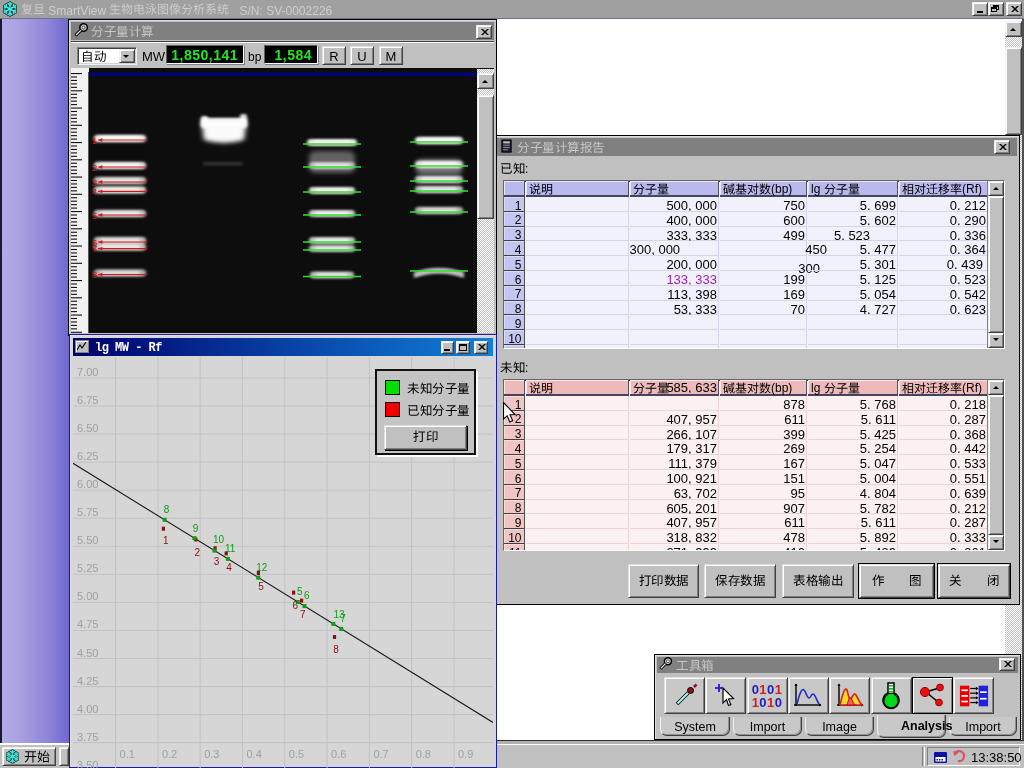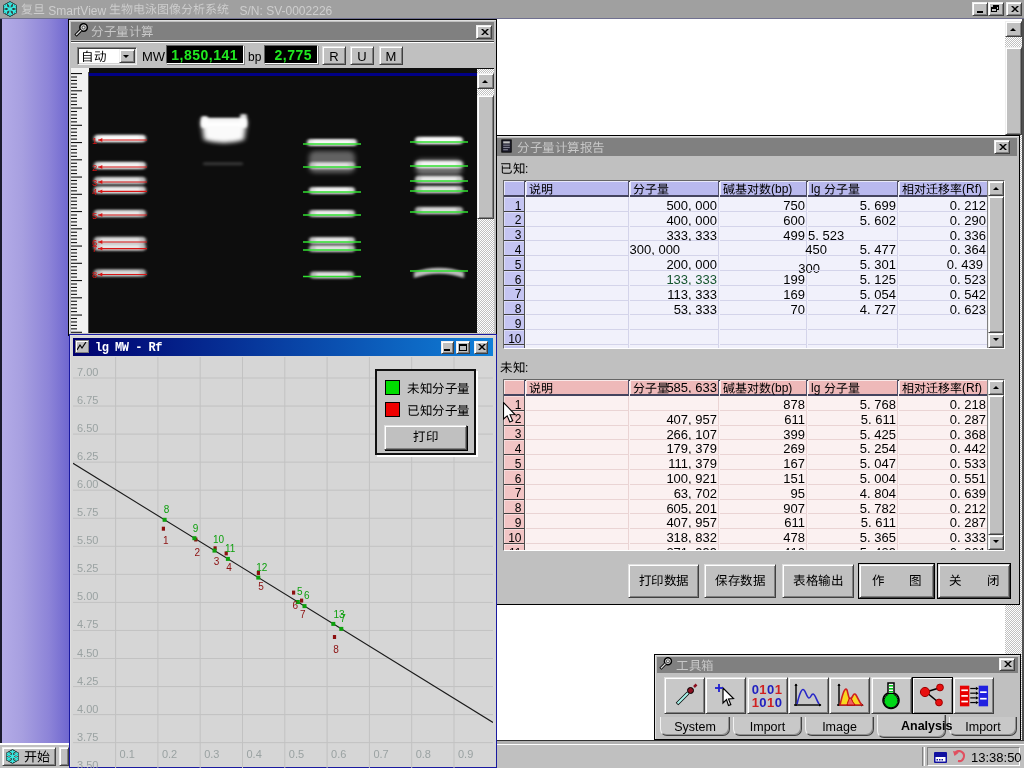--- a/index.html
+++ b/index.html
@@ -310,21 +310,21 @@
     <div style="position:absolute;left:395px;top:30.8px;width:89px;height:14.8px;border-right:1px solid #d4d4ea;border-bottom:1px solid #d4d4ea;overflow:hidden;"></div>
     <div style="position:absolute;left:395px;top:31.8px;width:87px;height:13px;font:13px 'Liberation Sans';color:#000;text-align:right;white-space:nowrap;overflow:hidden;">0. 290</div>
     <div style="position:absolute;left:0px;top:45.6px;width:20.5px;height:14.8px;background:#c5c5f2;border-right:1px solid #505050;border-bottom:1px solid #404040;box-shadow:inset 1px 1px 0 #ffffff66;"></div>
     <div style="position:absolute;left:0px;top:47.1px;width:17.5px;height:12px;font:12px 'Liberation Sans';color:#000;text-align:right;">3</div>
     <div style="position:absolute;left:21.5px;top:45.6px;width:103px;height:14.8px;border-right:1px solid #d4d4ea;border-bottom:1px solid #d4d4ea;overflow:hidden;"></div>
     <div style="position:absolute;left:125.5px;top:45.6px;width:89.5px;height:14.8px;border-right:1px solid #d4d4ea;border-bottom:1px solid #d4d4ea;overflow:hidden;"></div>
     <div style="position:absolute;left:125.5px;top:46.6px;width:87.5px;height:13px;font:13px 'Liberation Sans';color:#000;text-align:right;white-space:nowrap;overflow:hidden;">333, 333</div>
     <div style="position:absolute;left:216px;top:45.6px;width:87px;height:14.8px;border-right:1px solid #d4d4ea;border-bottom:1px solid #d4d4ea;overflow:hidden;"></div>
     <div style="position:absolute;left:216px;top:46.6px;width:85px;height:13px;font:13px 'Liberation Sans';color:#000;text-align:right;white-space:nowrap;overflow:hidden;">499</div>
     <div style="position:absolute;left:304px;top:45.6px;width:90px;height:14.8px;border-right:1px solid #d4d4ea;border-bottom:1px solid #d4d4ea;overflow:hidden;"></div>
-    <div style="position:absolute;left:304px;top:46.6px;width:88px;height:13px;font:13px 'Liberation Sans';color:#000;text-align:left;white-space:nowrap;overflow:hidden;">5. 523</div>
+    <div style="position:absolute;left:304px;top:46.6px;width:88px;height:13px;font:13px 'Liberation Sans';color:#000;text-align:center;white-space:nowrap;overflow:hidden;">5. 523</div>
     <div style="position:absolute;left:395px;top:45.6px;width:89px;height:14.8px;border-right:1px solid #d4d4ea;border-bottom:1px solid #d4d4ea;overflow:hidden;"></div>
     <div style="position:absolute;left:395px;top:46.6px;width:87px;height:13px;font:13px 'Liberation Sans';color:#000;text-align:right;white-space:nowrap;overflow:hidden;">0. 336</div>
     <div style="position:absolute;left:0px;top:60.4px;width:20.5px;height:14.8px;background:#c5c5f2;border-right:1px solid #505050;border-bottom:1px solid #404040;box-shadow:inset 1px 1px 0 #ffffff66;"></div>
     <div style="position:absolute;left:0px;top:61.9px;width:17.5px;height:12px;font:12px 'Liberation Sans';color:#000;text-align:right;">4</div>
     <div style="position:absolute;left:21.5px;top:60.4px;width:103px;height:14.8px;border-right:1px solid #d4d4ea;border-bottom:1px solid #d4d4ea;overflow:hidden;"></div>
     <div style="position:absolute;left:125.5px;top:60.4px;width:89.5px;height:14.8px;border-right:1px solid #d4d4ea;border-bottom:1px solid #d4d4ea;overflow:hidden;"></div>
     <div style="position:absolute;left:125.5px;top:61.4px;width:87.5px;height:13px;font:13px 'Liberation Sans';color:#000;white-space:nowrap;overflow:hidden;">300, 000</div>
     <div style="position:absolute;left:216px;top:60.4px;width:87px;height:14.8px;border-right:1px solid #d4d4ea;border-bottom:1px solid #d4d4ea;overflow:hidden;"></div>
     <div style="position:absolute;left:216px;top:61.4px;width:107px;height:13px;font:13px 'Liberation Sans';color:#000;text-align:right;white-space:nowrap;overflow:hidden;">450</div>
     <div style="position:absolute;left:304px;top:60.4px;width:90px;height:14.8px;border-right:1px solid #d4d4ea;border-bottom:1px solid #d4d4ea;overflow:hidden;"></div>
@@ -339,32 +339,32 @@
     <div style="position:absolute;left:216px;top:75.2px;width:87px;height:14.8px;border-right:1px solid #d4d4ea;border-bottom:1px solid #d4d4ea;overflow:hidden;"></div>
     <div style="position:absolute;left:216px;top:80px;width:100px;height:13px;font:13px 'Liberation Sans';color:#000;text-align:right;white-space:nowrap;overflow:hidden;">300</div>
     <div style="position:absolute;left:304px;top:75.2px;width:90px;height:14.8px;border-right:1px solid #d4d4ea;border-bottom:1px solid #d4d4ea;overflow:hidden;"></div>
     <div style="position:absolute;left:304px;top:76.2px;width:88px;height:13px;font:13px 'Liberation Sans';color:#000;text-align:right;white-space:nowrap;overflow:hidden;">5. 301</div>
     <div style="position:absolute;left:395px;top:75.2px;width:89px;height:14.8px;border-right:1px solid #d4d4ea;border-bottom:1px solid #d4d4ea;overflow:hidden;"></div>
     <div style="position:absolute;left:395px;top:76.2px;width:84px;height:13px;font:13px 'Liberation Sans';color:#000;text-align:right;white-space:nowrap;overflow:hidden;">0. 439</div>
     <div style="position:absolute;left:0px;top:90px;width:20.5px;height:14.8px;background:#c5c5f2;border-right:1px solid #505050;border-bottom:1px solid #404040;box-shadow:inset 1px 1px 0 #ffffff66;"></div>
     <div style="position:absolute;left:0px;top:91.5px;width:17.5px;height:12px;font:12px 'Liberation Sans';color:#000;text-align:right;">6</div>
     <div style="position:absolute;left:21.5px;top:90px;width:103px;height:14.8px;border-right:1px solid #d4d4ea;border-bottom:1px solid #d4d4ea;overflow:hidden;"></div>
     <div style="position:absolute;left:125.5px;top:90px;width:89.5px;height:14.8px;border-right:1px solid #d4d4ea;border-bottom:1px solid #d4d4ea;overflow:hidden;"></div>
-    <div style="position:absolute;left:125.5px;top:91px;width:87.5px;height:13px;font:13px 'Liberation Sans';color:#14532d;text-align:right;white-space:nowrap;overflow:hidden;">133, 333</div>
+    <div style="position:absolute;left:125.5px;top:91px;width:87.5px;height:13px;font:13px 'Liberation Sans';color:#a21caf;text-align:right;white-space:nowrap;overflow:hidden;">133, 333</div>
     <div style="position:absolute;left:216px;top:90px;width:87px;height:14.8px;border-right:1px solid #d4d4ea;border-bottom:1px solid #d4d4ea;overflow:hidden;"></div>
     <div style="position:absolute;left:216px;top:91px;width:85px;height:13px;font:13px 'Liberation Sans';color:#000;text-align:right;white-space:nowrap;overflow:hidden;">199</div>
     <div style="position:absolute;left:304px;top:90px;width:90px;height:14.8px;border-right:1px solid #d4d4ea;border-bottom:1px solid #d4d4ea;overflow:hidden;"></div>
     <div style="position:absolute;left:304px;top:91px;width:88px;height:13px;font:13px 'Liberation Sans';color:#000;text-align:right;white-space:nowrap;overflow:hidden;">5. 125</div>
     <div style="position:absolute;left:395px;top:90px;width:89px;height:14.8px;border-right:1px solid #d4d4ea;border-bottom:1px solid #d4d4ea;overflow:hidden;"></div>
     <div style="position:absolute;left:395px;top:91px;width:87px;height:13px;font:13px 'Liberation Sans';color:#000;text-align:right;white-space:nowrap;overflow:hidden;">0. 523</div>
     <div style="position:absolute;left:0px;top:104.8px;width:20.5px;height:14.8px;background:#c5c5f2;border-right:1px solid #505050;border-bottom:1px solid #404040;box-shadow:inset 1px 1px 0 #ffffff66;"></div>
     <div style="position:absolute;left:0px;top:106.3px;width:17.5px;height:12px;font:12px 'Liberation Sans';color:#000;text-align:right;">7</div>
     <div style="position:absolute;left:21.5px;top:104.8px;width:103px;height:14.8px;border-right:1px solid #d4d4ea;border-bottom:1px solid #d4d4ea;overflow:hidden;"></div>
     <div style="position:absolute;left:125.5px;top:104.8px;width:89.5px;height:14.8px;border-right:1px solid #d4d4ea;border-bottom:1px solid #d4d4ea;overflow:hidden;"></div>
-    <div style="position:absolute;left:125.5px;top:105.8px;width:87.5px;height:13px;font:13px 'Liberation Sans';color:#000;text-align:right;white-space:nowrap;overflow:hidden;">113, 333</div>
+    <div style="position:absolute;left:125.5px;top:105.8px;width:87.5px;height:13px;font:13px 'Liberation Sans';color:#000;text-align:right;white-space:nowrap;overflow:hidden;">113, 398</div>
     <div style="position:absolute;left:216px;top:104.8px;width:87px;height:14.8px;border-right:1px solid #d4d4ea;border-bottom:1px solid #d4d4ea;overflow:hidden;"></div>
     <div style="position:absolute;left:216px;top:105.8px;width:85px;height:13px;font:13px 'Liberation Sans';color:#000;text-align:right;white-space:nowrap;overflow:hidden;">169</div>
     <div style="position:absolute;left:304px;top:104.8px;width:90px;height:14.8px;border-right:1px solid #d4d4ea;border-bottom:1px solid #d4d4ea;overflow:hidden;"></div>
     <div style="position:absolute;left:304px;top:105.8px;width:88px;height:13px;font:13px 'Liberation Sans';color:#000;text-align:right;white-space:nowrap;overflow:hidden;">5. 054</div>
     <div style="position:absolute;left:395px;top:104.8px;width:89px;height:14.8px;border-right:1px solid #d4d4ea;border-bottom:1px solid #d4d4ea;overflow:hidden;"></div>
     <div style="position:absolute;left:395px;top:105.8px;width:87px;height:13px;font:13px 'Liberation Sans';color:#000;text-align:right;white-space:nowrap;overflow:hidden;">0. 542</div>
     <div style="position:absolute;left:0px;top:119.6px;width:20.5px;height:14.8px;background:#c5c5f2;border-right:1px solid #505050;border-bottom:1px solid #404040;box-shadow:inset 1px 1px 0 #ffffff66;"></div>
     <div style="position:absolute;left:0px;top:121.1px;width:17.5px;height:12px;font:12px 'Liberation Sans';color:#000;text-align:right;">8</div>
     <div style="position:absolute;left:21.5px;top:119.6px;width:103px;height:14.8px;border-right:1px solid #d4d4ea;border-bottom:1px solid #d4d4ea;overflow:hidden;"></div>
     <div style="position:absolute;left:125.5px;top:119.6px;width:89.5px;height:14.8px;border-right:1px solid #d4d4ea;border-bottom:1px solid #d4d4ea;overflow:hidden;"></div>
@@ -486,21 +486,21 @@
     <div style="position:absolute;left:216px;top:45.6px;width:87px;height:14.8px;border-right:1px solid #ead4d4;border-bottom:1px solid #ead4d4;overflow:hidden;"></div>
     <div style="position:absolute;left:216px;top:46.6px;width:85px;height:13px;font:13px 'Liberation Sans';color:#000;text-align:right;white-space:nowrap;overflow:hidden;">399</div>
     <div style="position:absolute;left:304px;top:45.6px;width:90px;height:14.8px;border-right:1px solid #ead4d4;border-bottom:1px solid #ead4d4;overflow:hidden;"></div>
     <div style="position:absolute;left:304px;top:46.6px;width:88px;height:13px;font:13px 'Liberation Sans';color:#000;text-align:right;white-space:nowrap;overflow:hidden;">5. 425</div>
     <div style="position:absolute;left:395px;top:45.6px;width:89px;height:14.8px;border-right:1px solid #ead4d4;border-bottom:1px solid #ead4d4;overflow:hidden;"></div>
     <div style="position:absolute;left:395px;top:46.6px;width:87px;height:13px;font:13px 'Liberation Sans';color:#000;text-align:right;white-space:nowrap;overflow:hidden;">0. 368</div>
     <div style="position:absolute;left:0px;top:60.4px;width:20.5px;height:14.8px;background:#f2c5c5;border-right:1px solid #505050;border-bottom:1px solid #404040;box-shadow:inset 1px 1px 0 #ffffff66;"></div>
     <div style="position:absolute;left:0px;top:61.9px;width:17.5px;height:12px;font:12px 'Liberation Sans';color:#000;text-align:right;">4</div>
     <div style="position:absolute;left:21.5px;top:60.4px;width:103px;height:14.8px;border-right:1px solid #ead4d4;border-bottom:1px solid #ead4d4;overflow:hidden;"></div>
     <div style="position:absolute;left:125.5px;top:60.4px;width:89.5px;height:14.8px;border-right:1px solid #ead4d4;border-bottom:1px solid #ead4d4;overflow:hidden;"></div>
-    <div style="position:absolute;left:125.5px;top:61.4px;width:87.5px;height:13px;font:13px 'Liberation Sans';color:#000;text-align:right;white-space:nowrap;overflow:hidden;">179, 379</div>
+    <div style="position:absolute;left:125.5px;top:61.4px;width:87.5px;height:13px;font:13px 'Liberation Sans';color:#000;text-align:right;white-space:nowrap;overflow:hidden;">179, 317</div>
     <div style="position:absolute;left:216px;top:60.4px;width:87px;height:14.8px;border-right:1px solid #ead4d4;border-bottom:1px solid #ead4d4;overflow:hidden;"></div>
     <div style="position:absolute;left:216px;top:61.4px;width:85px;height:13px;font:13px 'Liberation Sans';color:#000;text-align:right;white-space:nowrap;overflow:hidden;">269</div>
     <div style="position:absolute;left:304px;top:60.4px;width:90px;height:14.8px;border-right:1px solid #ead4d4;border-bottom:1px solid #ead4d4;overflow:hidden;"></div>
     <div style="position:absolute;left:304px;top:61.4px;width:88px;height:13px;font:13px 'Liberation Sans';color:#000;text-align:right;white-space:nowrap;overflow:hidden;">5. 254</div>
     <div style="position:absolute;left:395px;top:60.4px;width:89px;height:14.8px;border-right:1px solid #ead4d4;border-bottom:1px solid #ead4d4;overflow:hidden;"></div>
     <div style="position:absolute;left:395px;top:61.4px;width:87px;height:13px;font:13px 'Liberation Sans';color:#000;text-align:right;white-space:nowrap;overflow:hidden;">0. 442</div>
     <div style="position:absolute;left:0px;top:75.2px;width:20.5px;height:14.8px;background:#f2c5c5;border-right:1px solid #505050;border-bottom:1px solid #404040;box-shadow:inset 1px 1px 0 #ffffff66;"></div>
     <div style="position:absolute;left:0px;top:76.7px;width:17.5px;height:12px;font:12px 'Liberation Sans';color:#000;text-align:right;">5</div>
     <div style="position:absolute;left:21.5px;top:75.2px;width:103px;height:14.8px;border-right:1px solid #ead4d4;border-bottom:1px solid #ead4d4;overflow:hidden;"></div>
     <div style="position:absolute;left:125.5px;top:75.2px;width:89.5px;height:14.8px;border-right:1px solid #ead4d4;border-bottom:1px solid #ead4d4;overflow:hidden;"></div>
@@ -556,21 +556,21 @@
     <div style="position:absolute;left:395px;top:134.4px;width:89px;height:14.8px;border-right:1px solid #ead4d4;border-bottom:1px solid #ead4d4;overflow:hidden;"></div>
     <div style="position:absolute;left:395px;top:135.4px;width:87px;height:13px;font:13px 'Liberation Sans';color:#000;text-align:right;white-space:nowrap;overflow:hidden;">0. 287</div>
     <div style="position:absolute;left:0px;top:149.2px;width:20.5px;height:14.8px;background:#f2c5c5;border-right:1px solid #505050;border-bottom:1px solid #404040;box-shadow:inset 1px 1px 0 #ffffff66;"></div>
     <div style="position:absolute;left:0px;top:150.7px;width:17.5px;height:12px;font:12px 'Liberation Sans';color:#000;text-align:right;">10</div>
     <div style="position:absolute;left:21.5px;top:149.2px;width:103px;height:14.8px;border-right:1px solid #ead4d4;border-bottom:1px solid #ead4d4;overflow:hidden;"></div>
     <div style="position:absolute;left:125.5px;top:149.2px;width:89.5px;height:14.8px;border-right:1px solid #ead4d4;border-bottom:1px solid #ead4d4;overflow:hidden;"></div>
     <div style="position:absolute;left:125.5px;top:150.2px;width:87.5px;height:13px;font:13px 'Liberation Sans';color:#000;text-align:right;white-space:nowrap;overflow:hidden;">318, 832</div>
     <div style="position:absolute;left:216px;top:149.2px;width:87px;height:14.8px;border-right:1px solid #ead4d4;border-bottom:1px solid #ead4d4;overflow:hidden;"></div>
     <div style="position:absolute;left:216px;top:150.2px;width:85px;height:13px;font:13px 'Liberation Sans';color:#000;text-align:right;white-space:nowrap;overflow:hidden;">478</div>
     <div style="position:absolute;left:304px;top:149.2px;width:90px;height:14.8px;border-right:1px solid #ead4d4;border-bottom:1px solid #ead4d4;overflow:hidden;"></div>
-    <div style="position:absolute;left:304px;top:150.2px;width:88px;height:13px;font:13px 'Liberation Sans';color:#000;text-align:right;white-space:nowrap;overflow:hidden;">5. 365</div>
+    <div style="position:absolute;left:304px;top:150.2px;width:88px;height:13px;font:13px 'Liberation Sans';color:#000;text-align:right;white-space:nowrap;overflow:hidden;">5. 892</div>
     <div style="position:absolute;left:395px;top:149.2px;width:89px;height:14.8px;border-right:1px solid #ead4d4;border-bottom:1px solid #ead4d4;overflow:hidden;"></div>
     <div style="position:absolute;left:395px;top:150.2px;width:87px;height:13px;font:13px 'Liberation Sans';color:#000;text-align:right;white-space:nowrap;overflow:hidden;">0. 333</div>
     <div style="position:absolute;left:0px;top:164px;width:20.5px;height:14.8px;background:#f2c5c5;border-right:1px solid #505050;border-bottom:1px solid #404040;box-shadow:inset 1px 1px 0 #ffffff66;"></div>
     <div style="position:absolute;left:0px;top:165.5px;width:17.5px;height:12px;font:12px 'Liberation Sans';color:#000;text-align:right;">11</div>
     <div style="position:absolute;left:21.5px;top:164px;width:103px;height:14.8px;border-right:1px solid #ead4d4;border-bottom:1px solid #ead4d4;overflow:hidden;"></div>
     <div style="position:absolute;left:125.5px;top:164px;width:89.5px;height:14.8px;border-right:1px solid #ead4d4;border-bottom:1px solid #ead4d4;overflow:hidden;"></div>
     <div style="position:absolute;left:125.5px;top:165px;width:87.5px;height:13px;font:13px 'Liberation Sans';color:#000;text-align:right;white-space:nowrap;overflow:hidden;">271, 999</div>
     <div style="position:absolute;left:216px;top:164px;width:87px;height:14.8px;border-right:1px solid #ead4d4;border-bottom:1px solid #ead4d4;overflow:hidden;"></div>
     <div style="position:absolute;left:216px;top:165px;width:85px;height:13px;font:13px 'Liberation Sans';color:#000;text-align:right;white-space:nowrap;overflow:hidden;">410</div>
     <div style="position:absolute;left:304px;top:164px;width:90px;height:14.8px;border-right:1px solid #ead4d4;border-bottom:1px solid #ead4d4;overflow:hidden;"></div>
@@ -660,21 +660,21 @@
       <use href="#u52a8" fill="#000"></use>
     </svg></div>
 <div style="position:absolute;left:119px;top:49px;width:16px;height:14px;background:#c0c0c0;border-top:1px solid #efefef;border-left:1px solid #efefef;border-right:1px solid #404040;border-bottom:1px solid #404040;box-shadow:inset 1px 1px 0 #fff,inset -1px -1px 0 #808080;">
     <div style="position:absolute;left:3px;top:5px;width:0;height:0;border-left:3.5px solid transparent;border-right:3.5px solid transparent;border-top:3.5px solid #000;"></div>
   </div>
 <div style="position:absolute;left:142px;top:49px;width:24px;height:14px;font:13px 'Liberation Sans';color:#000;">MW</div>
 <div style="position:absolute;left:166px;top:45px;width:78px;height:19px;background:#000;border:1px solid #fff;border-top-color:#606060;border-left-color:#606060;box-shadow:1px 1px 0 #00000055;"></div>
 <div style="position:absolute;left:166px;top:47px;width:72px;height:15px;font:bold 14px 'Liberation Sans';color:#20e820;text-align:right;letter-spacing:0.5px;">1,850,141</div>
 <div style="position:absolute;left:248px;top:50px;width:16px;height:13px;font:12px 'Liberation Sans';color:#000;">bp</div>
 <div style="position:absolute;left:264px;top:45px;width:54px;height:19px;background:#000;border:1px solid #fff;border-top-color:#606060;border-left-color:#606060;box-shadow:1px 1px 0 #00000055;"></div>
-<div style="position:absolute;left:264px;top:47px;width:48px;height:15px;font:bold 14px 'Liberation Sans';color:#20e820;text-align:right;letter-spacing:0.5px;">2,775</div>
+<div style="position:absolute;left:264px;top:47px;width:48px;height:15px;font:bold 14px 'Liberation Sans';color:#20e820;text-align:right;letter-spacing:0.5px;">1,584</div>
 <div style="position:absolute;left:322px;top:46px;width:24px;height:19px;background:#c0c0c0;border-top:1px solid #dfdfdf;border-left:1px solid #dfdfdf;border-right:1px solid #404040;border-bottom:1px solid #404040;box-shadow:inset 1px 1px 0 #fff,inset -1px -1px 0 #808080;"></div>
 <div style="position:absolute;left:322px;top:48.5px;width:24px;height:13px;font:13px 'Liberation Sans';color:#000;text-align:center;">R</div>
 <div style="position:absolute;left:350px;top:46px;width:24px;height:19px;background:#c0c0c0;border-top:1px solid #dfdfdf;border-left:1px solid #dfdfdf;border-right:1px solid #404040;border-bottom:1px solid #404040;box-shadow:inset 1px 1px 0 #fff,inset -1px -1px 0 #808080;"></div>
 <div style="position:absolute;left:350px;top:48.5px;width:24px;height:13px;font:13px 'Liberation Sans';color:#000;text-align:center;">U</div>
 <div style="position:absolute;left:379px;top:46px;width:24px;height:19px;background:#c0c0c0;border-top:1px solid #dfdfdf;border-left:1px solid #dfdfdf;border-right:1px solid #404040;border-bottom:1px solid #404040;box-shadow:inset 1px 1px 0 #fff,inset -1px -1px 0 #808080;"></div>
 <div style="position:absolute;left:379px;top:48.5px;width:24px;height:13px;font:13px 'Liberation Sans';color:#000;text-align:center;">M</div>
 <div style="position:absolute;left:71px;top:68px;width:423px;height:265px;background:#0d0d0d;"></div>
 <div style="position:absolute;left:89px;top:73px;width:388px;height:3.2px;background:#000086;"></div>
 <div style="position:absolute;left:71px;top:68px;width:18px;height:5px;background:#f2f2f2;"></div>
 <div style="position:absolute;left:71px;top:72px;width:17.5px;height:261px;background:#f2f2f2;border-right:1px solid #555;"></div>

